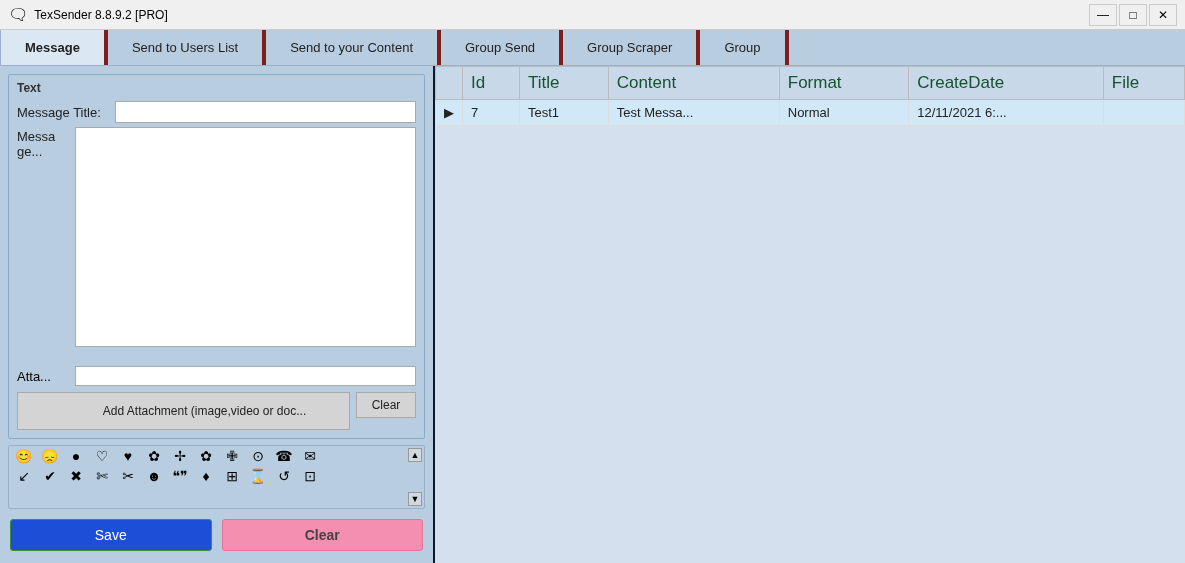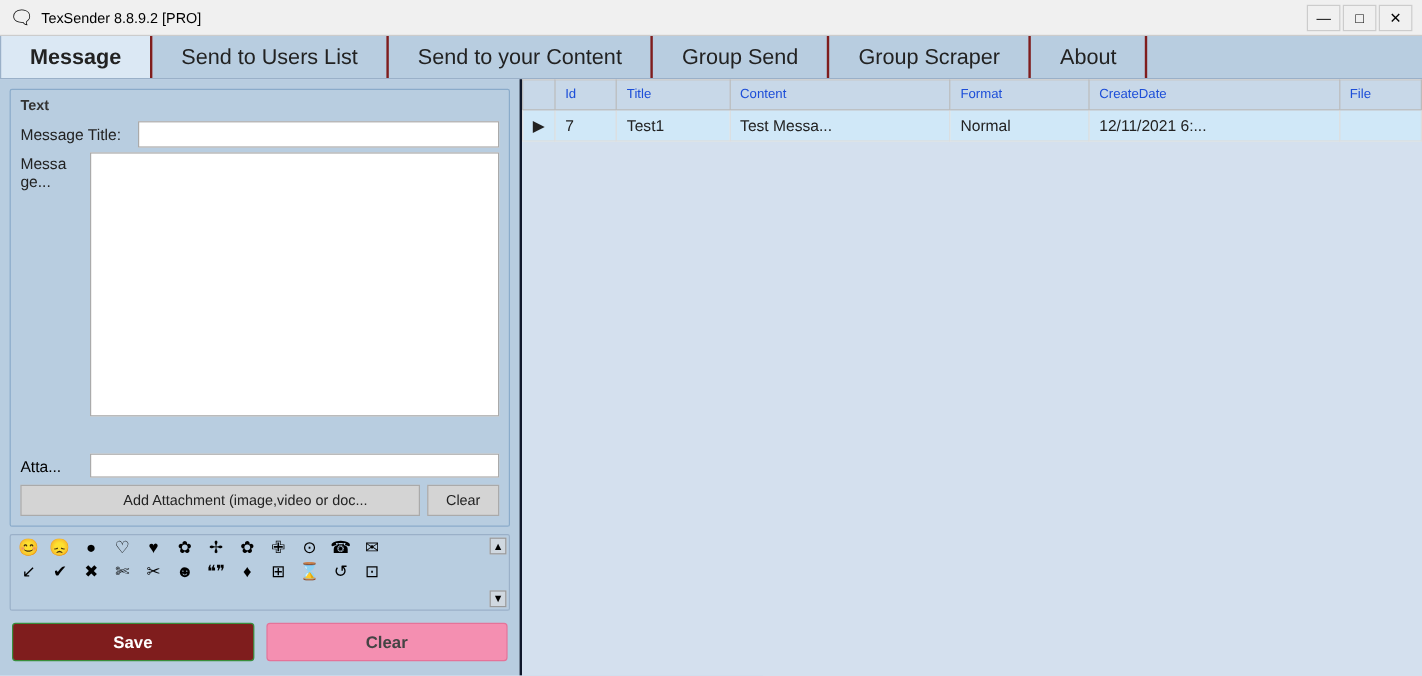--- a/index.html
+++ b/index.html
@@ -28,22 +28,22 @@
     .menu-bar {
       background: #b8cde0;
       display: flex;
       height: 36px;
       border-bottom: 1px solid #9ab0c8;
     }
     .menu-tab {
       padding: 0 24px;
       display: flex; align-items: center; justify-content: center;
       cursor: pointer; color: #222; white-space: nowrap;
-      border-right: 2px solid #7f1d1d;
-      font-size: 18px;
+      border-right: 4px solid #7f1d1d;
+      font-size: 13px;
     }
     .menu-tab:first-child { border-left: 1px solid #9ab0c8; }
     .menu-tab.active { background: #dbe8f4; font-weight: bold; }
 
     
     .main-content {
       display: flex;
       height: calc(563px - 30px - 36px);
       background: #c8d8e8;
     }
@@ -123,21 +123,21 @@
       font-size: 12px;
     }
 
     .attach-buttons {
       display: flex;
       gap: 6px;
       margin-top: 2px;
     }
     .btn-attach {
       flex: 1;
-      height: 26px;
+      height: 38px;
       background: #d4d4d4;
       border: 1px solid #aaa;
       cursor: pointer;
       font-size: 12px;
       color: #222;
       padding-left: 42px;
     }
     .btn-clear-attach {
       width: 60px;
       height: 26px;
@@ -197,26 +197,26 @@
 
     
     .action-row {
       display: flex;
       gap: 10px;
       padding: 4px 2px;
     }
     .btn-save {
       flex: 1;
       height: 32px;
-      background: #7f1d1d;
+      background: #1d4ed8;
       border: 1px solid #388e3c;
       border-radius: 3px;
       cursor: pointer;
       font-size: 14px;
-      font-weight: bold;
+      font-weight: normal;
       color: white;
     }
     .btn-clear-main {
       flex: 1;
       height: 32px;
       background: #f48fb1;
       border: 1px solid #e57399;
       border-radius: 3px;
       cursor: pointer;
       font-size: 14px;
@@ -238,24 +238,24 @@
       background: white;
     }
     .data-table thead tr {
       background: #c8d8e8;
     }
     .data-table th {
       border: 1px solid #bbb;
       padding: 6px 8px;
       text-align: left;
       font-weight: normal;
-      color: #1d4ed8;
+      color: #14532d;
       background: #c8d8e8;
       white-space: nowrap;
-      font-size: 11px;
+      font-size: 17px;
     }
     .data-table td {
       border: 1px solid #ddd;
       padding: 5px 8px;
       font-size: 13px;
       color: #222;
     }
     .data-table tbody tr:nth-child(even) { background: #eef3f8; }
     .data-table tbody tr:nth-child(odd) { background: white; }
     .data-table tbody tr.selected { background: #d0e8f8; }
@@ -275,21 +275,21 @@
   </div>
 </div>
 
 <div class="menu-bar">
 
 <div class="menu-tab active">Message</div>
     <div class="menu-tab">Send to Users List</div>
     <div class="menu-tab">Send to your Content</div>
     <div class="menu-tab">Group Send</div>
     <div class="menu-tab">Group Scraper</div>
-    <div class="menu-tab">About</div>
+    <div class="menu-tab">Group</div>
   </div>
 
 <div class="main-content">
 
   <div class="left-panel">
     <div class="text-group">
       <div class="text-group-legend">Text</div>
 
       <div class="form-row">
         <span class="form-label">Message Title:</span>

